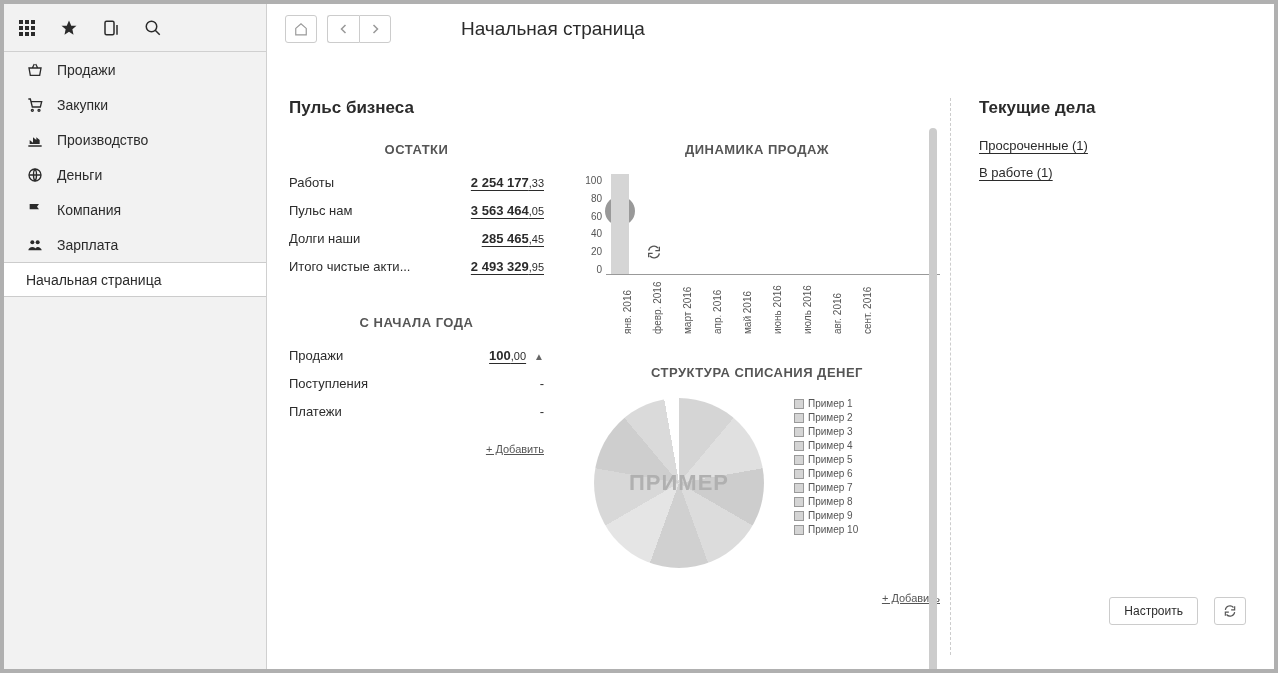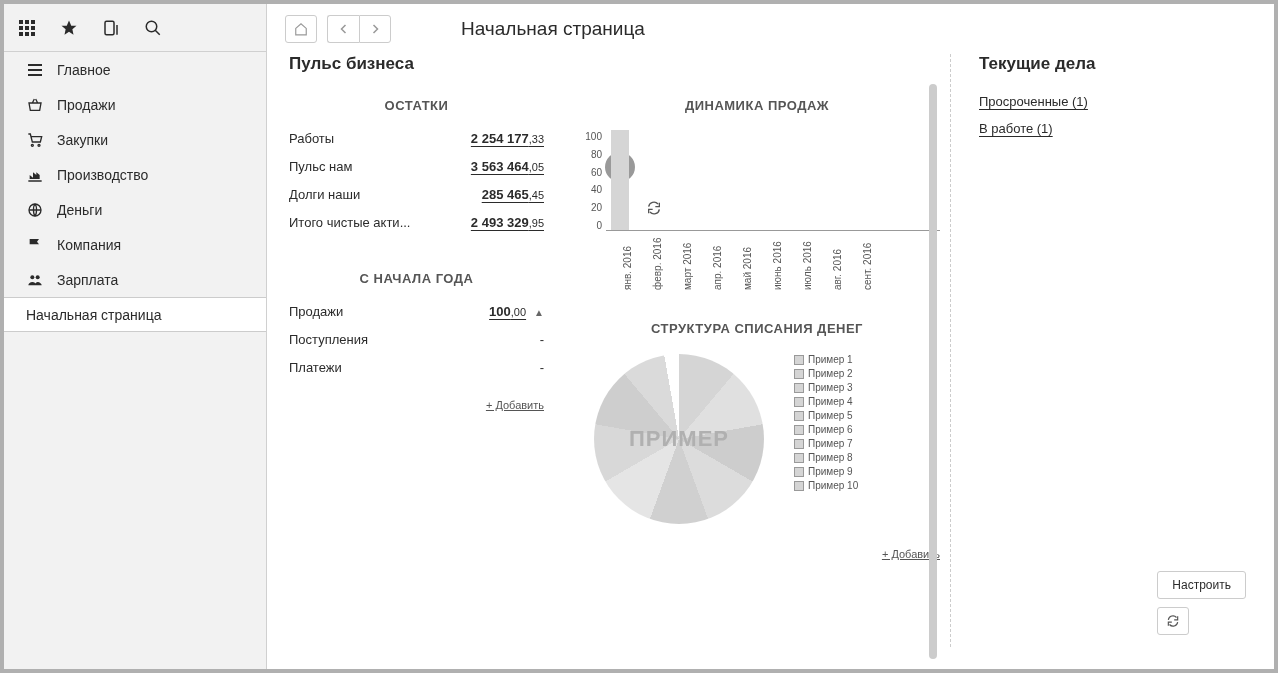--- a/index.html
+++ b/index.html
@@ -12,21 +12,21 @@
 .nav-item { display: flex; align-items: center; height: 35px; padding-left: 22px; gap: 13px; cursor: pointer; color: #2b2b2b; font-size: 14px; }
 .nav-item.active { background: #fff; border-top: 1px solid #ccc; border-bottom: 1px solid #ccc; padding-left: 22px; }
 .nav-icon { width: 18px; height: 18px; display: flex; align-items: center; justify-content: center; color: #2b2b2b; }
 .main { flex: 1; display: flex; flex-direction: column; background: #fff; }
 .main-toolbar { height: 50px; display: flex; align-items: center; padding-left: 18px; gap: 10px; }
 .btn-home, .btn-nav { width: 32px; height: 28px; border: 1px solid #ccc; background: #fff; border-radius: 3px; display: flex; align-items: center; justify-content: center; cursor: pointer; color: #999; }
 .btn-group { display: flex; }
 .btn-group .btn-nav:first-child { border-radius: 3px 0 0 3px; border-right: none; }
 .btn-group .btn-nav:last-child { border-radius: 0 3px 3px 0; }
 .page-title { font-size: 19px; color: #2b2b2b; margin-left: 60px; }
-.content { flex: 1; display: flex; padding: 0 14px 22px 22px; overflow: hidden; }
+.content { flex: 1; display: flex; padding: 0 14px 14px 22px; overflow: hidden; margin-top: 44px; }
 .pulse { flex: 1; overflow-y: auto; padding-right: 10px; position: relative; }
 .pulse h2 { font-size: 17px; font-weight: bold; color: #2b2b2b; margin-bottom: 24px; }
 .columns { display: flex; gap: 30px; }
 .col-left { flex: 0 0 255px; }
 .col-right { flex: 1; position: relative; }
 .block-header { font-size: 13px; font-weight: bold; color: #555; text-align: center; margin-bottom: 18px; letter-spacing: 0.5px; }
 .kv { display: flex; justify-content: space-between; margin-bottom: 13px; font-size: 13px; color: #2b2b2b; align-items: baseline; }
 .kv-val { text-decoration: underline; font-weight: bold; text-underline-offset: 3px; }
 .kv-val .dec { font-size: 11px; font-weight: normal; }
 .kv-val.noval { text-decoration: none; font-weight: normal; }
@@ -43,21 +43,21 @@
 .pie-label { position: absolute; top: 50%; left: 50%; transform: translate(-50%,-50%); font-size: 22px; font-weight: bold; color: #b0b0b0; letter-spacing: 1px; }
 .legend { margin-left: 30px; font-size: 10px; color: #555; }
 .legend-item { display: flex; align-items: center; gap: 4px; margin-bottom: 3px; }
 .legend-sw { width: 10px; height: 10px; border: 1px solid #999; background: #d5d5d5; }
 .add-link { text-align: right; font-size: 11px; color: #555; margin-top: 24px; cursor: pointer; text-decoration: underline; }
 .arrow-up { display: inline-block; margin-left: 8px; color: #666; font-size: 10px; }
 .tasks { width: 310px; border-left: 1px dashed #ccc; padding-left: 28px; position: relative; }
 .scrollbar-stub { position: absolute; left: -22px; top: 30px; width: 8px; height: 575px; background: #ccc; border-radius: 4px; }
 .tasks h2 { font-size: 17px; font-weight: bold; color: #2b2b2b; margin-bottom: 20px; }
 .task-link { display: block; font-size: 13px; color: #2b2b2b; text-decoration: underline; text-underline-offset: 3px; margin-bottom: 12px; cursor: pointer; }
-.bottom-actions { position: absolute; bottom: 12px; right: 14px; display: flex; gap: 8px; flex-direction: column; }
+.bottom-actions { position: absolute; bottom: 30px; right: 14px; display: flex; gap: 16px; }
 .btn-cfg { height: 28px; border: 1px solid #ccc; border-radius: 3px; background: #fff; padding: 0 14px; font-size: 12px; color: #2b2b2b; cursor: pointer; }
 .btn-cfg.icon-only { padding: 0; width: 32px; display: flex; align-items: center; justify-content: center; }
 svg { display: block; }
 </style>
 </head>
 <body>
 
 <div class="app">
   <div class="sidebar">
     <div class="toolbar-top">
@@ -88,28 +88,20 @@
       <div class="tb-icon">
           <svg width="18" height="18" viewBox="0 0 24 24" fill="none" stroke="#2b2b2b" stroke-width="2">
             <circle cx="10" cy="10" r="7"></circle>
             <path d="M15 15l6 6"></path>
           </svg>
         </div>
     </div>
     <div class="nav">
       <div class="nav-item">
           <span class="nav-icon">
-            <svg width="16" height="16">
-              <path d="M1 3h14M1 8h14M1 13h14" stroke="#2b2b2b" stroke-width="2"></path>
-            </svg>
-          </span>
-          <span>Главное</span>
-        </div>
-      <div class="nav-item">
-          <span class="nav-icon">
             <svg width="16" height="16" viewBox="0 0 24 24" fill="none" stroke="#2b2b2b" stroke-width="2">
               <path d="M3 9h18l-2 11H5zM8 9l3-6M16 9l-3-6"></path>
             </svg>
           </span>
           <span>Продажи</span>
         </div>
       <div class="nav-item">
           <span class="nav-icon">
             <svg width="16" height="16" viewBox="0 0 24 24" fill="none" stroke="#2b2b2b" stroke-width="2">
               <circle cx="8" cy="20" r="1.5"></circle>

